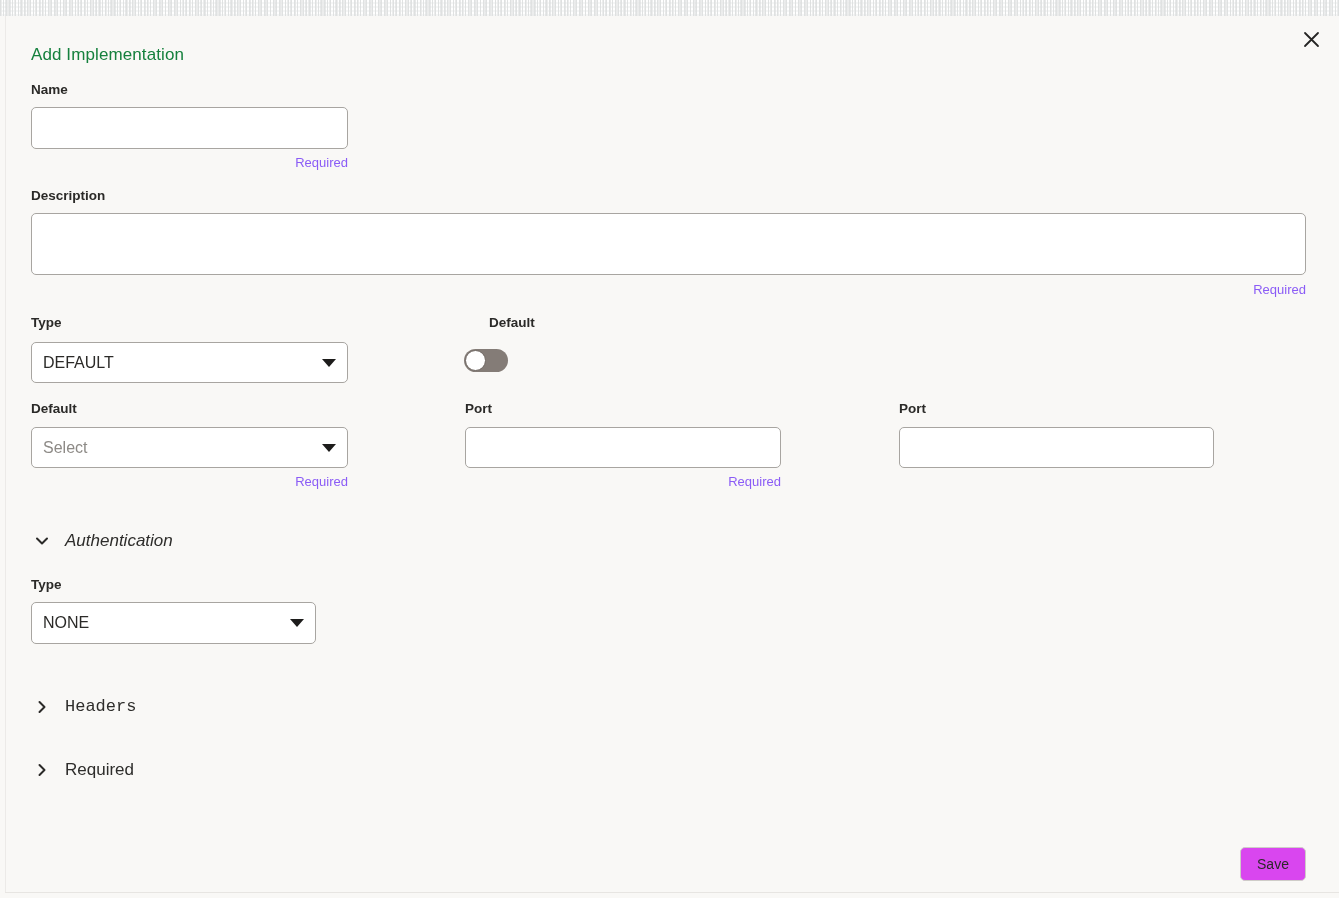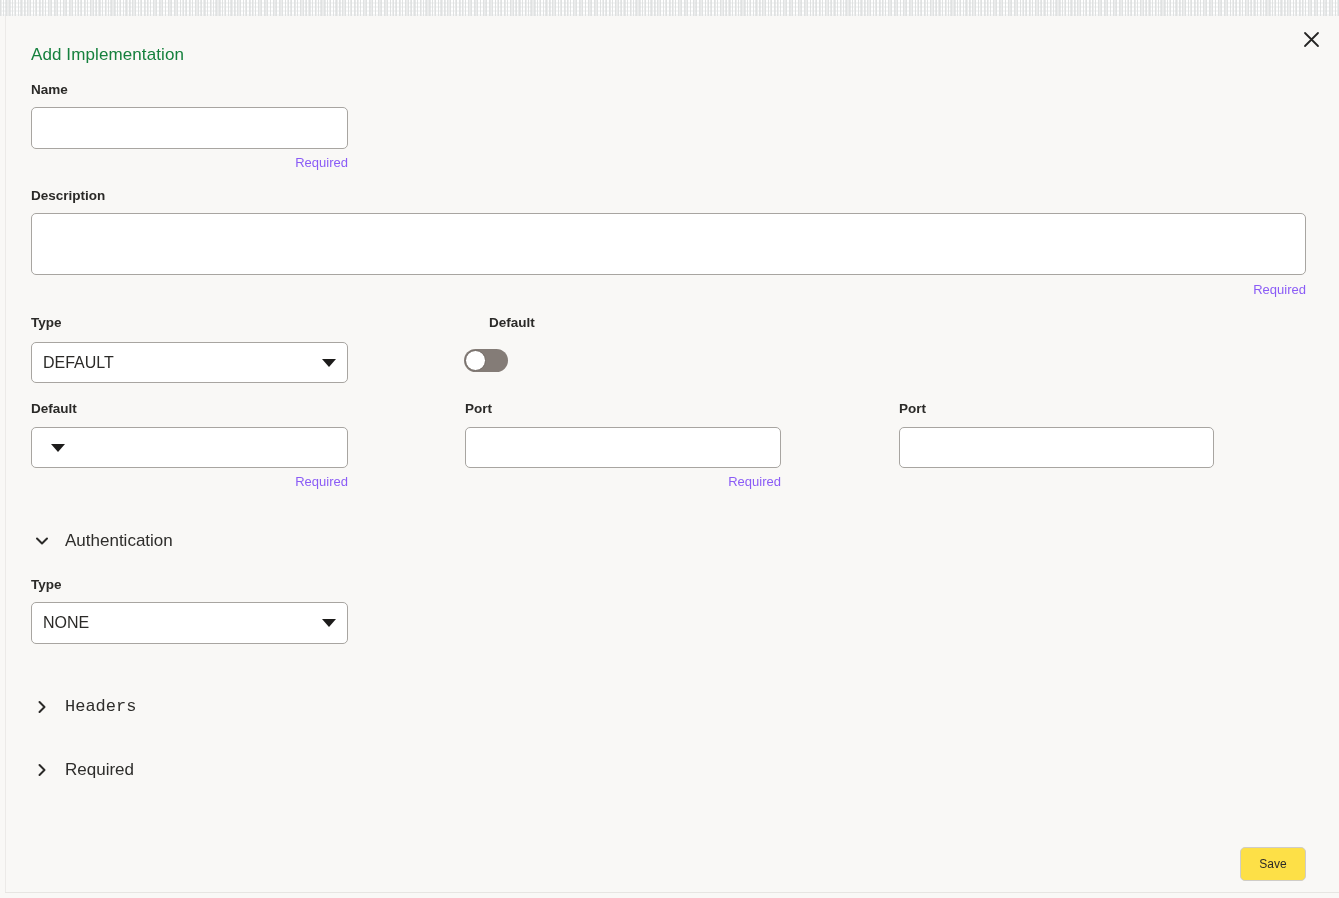--- a/index.html
+++ b/index.html
@@ -182,25 +182,25 @@
   }
 
   
   .save-btn {
     position: absolute;
     left: 1240px;
     top: 847px;
     width: 66px;
     height: 34px;
     box-sizing: border-box;
-    background: #fde047;
+    background: #d946ef;
     border: 1px solid #cfccc8;
     border-radius: 5px;
     font-family: "Liberation Sans", sans-serif;
-    font-size: 12px;
+    font-size: 14px;
     color: #2b2a28;
     cursor: pointer;
     display: flex;
     align-items: center;
     justify-content: center;
   }
 
   .abs { position: absolute; }
 </style>
 </head>
@@ -233,42 +233,43 @@
   <span class="caret"></span>
 </div>
 
 <div class="abs field-label" style="left:489px; top:315px;">Default</div>
 <div class="abs toggle" style="left:464px; top:349px;">
   <span class="toggle-knob"></span>
 </div>
 
 <div class="abs field-label" style="left:31px; top:401px;">Default</div>
 <div class="abs sel" style="left:31px; top:427px; width:317px; height:41px;">
+  <span class="sel-value placeholder">Select</span>
   <span class="caret"></span>
 </div>
 <div class="abs helper" style="left:148px; top:474px; width:200px;">Required</div>
 
 <div class="abs field-label" style="left:465px; top:401px;">Port</div>
 <input class="abs txt" style="left: 465px; top: 427px; width: 316px; height: 41px;" value="" placeholder="">
 <div class="abs helper" style="left:581px; top:474px; width:200px;">Required</div>
 
 <div class="abs field-label" style="left:899px; top:401px;">Port</div>
 <input class="abs txt" style="left: 899px; top: 427px; width: 315px; height: 41px;" value="" placeholder="">
 
-<div class="abs acc" style="left:33px; top:531px;">
+<div class="abs acc" style="left:33px; top:531px;font-style:italic;">
   <span class="acc-chev">
     <svg width="16" height="16" viewBox="0 0 16 16" aria-hidden="true">
       <path d="M3 5.5 L8 10.5 L13 5.5" stroke="#2b2a28" stroke-width="2" fill="none" stroke-linecap="round" stroke-linejoin="round"></path>
     </svg>
   </span>
   <span class="acc-title">Authentication</span>
 </div>
 
 <div class="abs field-label" style="left:31px; top:577px;">Type</div>
-<div class="abs sel" style="left:31px; top:602px; width:317px; height:42px;">
+<div class="abs sel" style="left:31px; top:602px; width:285px; height:42px;">
   <span class="sel-value">NONE</span>
   <span class="caret"></span>
 </div>
 
 <div class="abs acc" style="left:33px; top:697px;font-family:Liberation Mono, monospace;">
   <span class="acc-chev">
     <svg width="16" height="16" viewBox="0 0 16 16" aria-hidden="true">
       <path d="M5.5 3 L10.5 8 L5.5 13" stroke="#2b2a28" stroke-width="2" fill="none" stroke-linecap="round" stroke-linejoin="round"></path>
     </svg>
   </span>

